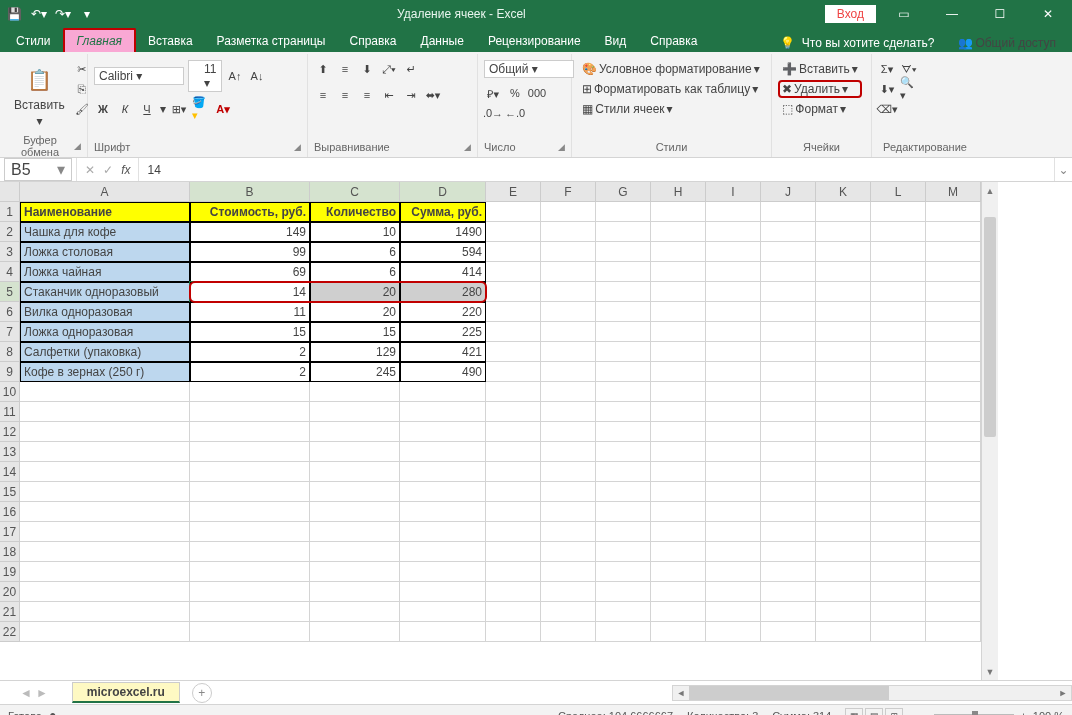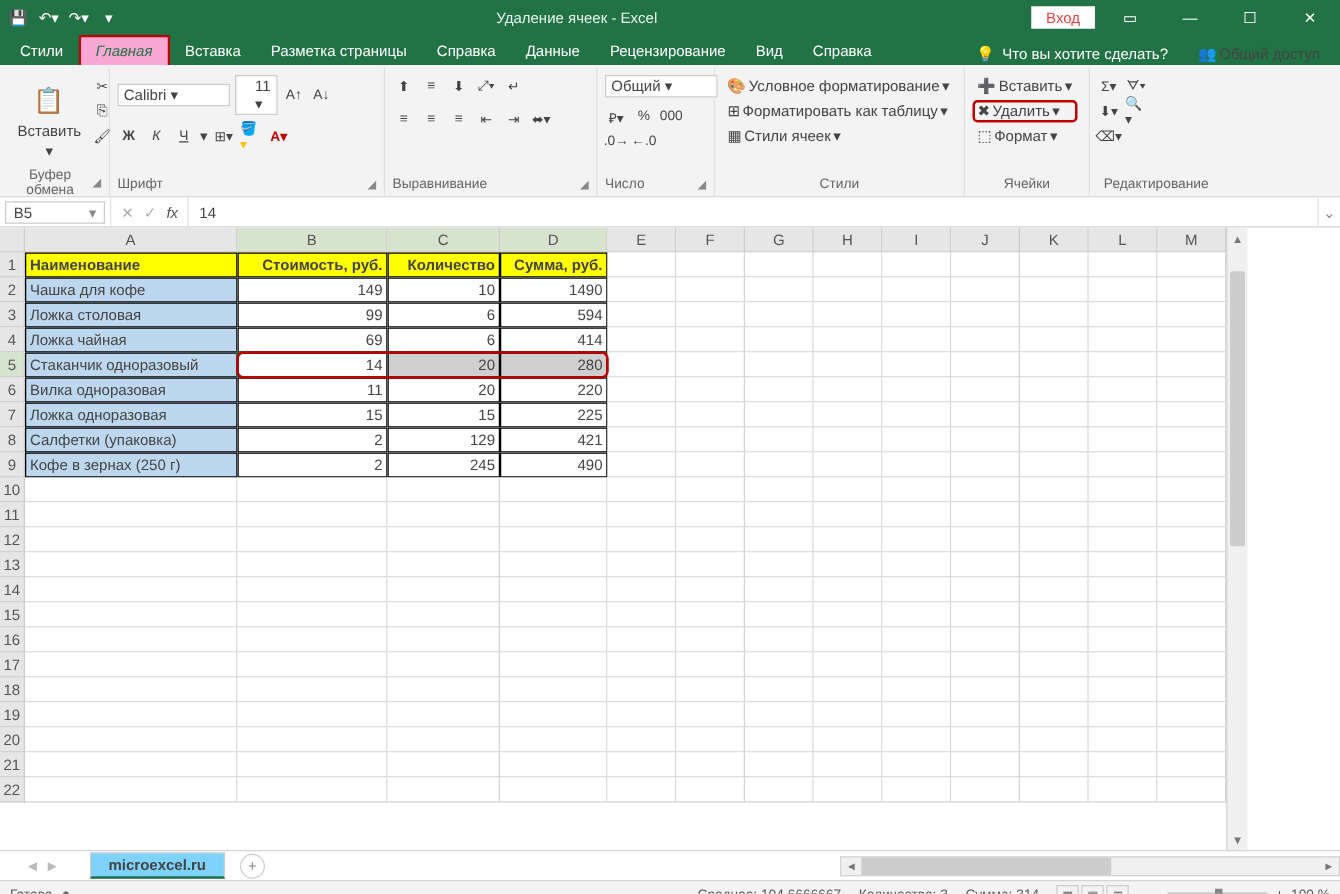--- a/index.html
+++ b/index.html
@@ -28,21 +28,21 @@
 .vcol { display: flex; flex-direction: column; gap: 2px; }
 .hrow { display: flex; gap: 4px; align-items: center; }
 .font-name { width: 90px; border: 1px solid #ccc; padding: 1px 4px; background: #fff; font-size: 12px; }
 .font-size { width: 34px; border: 1px solid #ccc; padding: 1px 15px; background: #fff; font-size: 12px; }
 .sm-icon { width: 18px; height: 18px; display: flex; align-items: center; justify-content: center; font-size: 11px; }
 .number-fmt { width: 90px; border: 1px solid #ccc; padding: 1px 4px; background: #fff; font-size: 12px; }
 .delete-highlight { border: 2px solid #c00000; border-radius: 4px; padding: 0 2px; }
 .corner-arrow { font-size: 9px; color: #888; margin-left: auto; }
 
 .formula-bar { height: 24px; background: #fff; border-bottom: 1px solid #d4d4d4; display: flex; align-items: center; }
-.name-box { width: 80px; border: 1px solid #ccc; margin: 1px 4px; padding: 1px 6px; font-size: 12px; display: flex; justify-content: space-between; align-items: center; }
+.name-box { width: 68px; border: 1px solid #ccc; margin: 1px 4px; padding: 1px 6px; font-size: 16px; display: flex; justify-content: space-between; align-items: center; }
 .fb-btns { display: flex; gap: 8px; padding: 0 8px; color: #aaa; border-left: 1px solid #e1e1e1; border-right: 1px solid #e1e1e1; height: 100%; align-items: center; }
 .fb-input { flex: 1; padding: 1px 8px; font-size: 12px; }
 .fb-expand { width: 18px; text-align: center; color: #888; border-left: 1px solid #e1e1e1; height: 100%; display: flex; align-items: center; justify-content: center; }
 
 .sheet-wrap { height: 498px; overflow: hidden; position: relative; display: flex; }
 .sheet { display: grid; grid-template-columns: 20px 170px 120px 90px 86px repeat(9, 55px); grid-auto-rows: 20px; font-size: 12px; user-select: none; }
 .hc { background: #e6e6e6; border-right: 1px solid #ccc; border-bottom: 1px solid #ccc; display: flex; align-items: center; justify-content: center; color: #555; }
 .hc.sel { background: #d5e3cf; }
 .rc { background: #e6e6e6; border-right: 1px solid #ccc; border-bottom: 1px solid #ccc; display: flex; align-items: center; justify-content: center; color: #555; }
 .rc.sel { background: #d5e3cf; }
@@ -53,21 +53,21 @@
 .cell.sel { background: #cfcfcf; }
 .cell.active { background: #fff; outline: 1px solid #217346; }
 .sel-overlay { position: absolute; border: 2px solid #c00000; border-radius: 6px; pointer-events: none; }
 .scroll-v { width: 17px; background: #f0f0f0; border-left: 1px solid #d4d4d4; height: 100%; display: flex; flex-direction: column; }
 .scroll-v .thumb { background: #cdcdcd; height: 220px; margin: 18px 2px 0 2px; border-radius: 2px; }
 .scroll-v .arrow { height: 17px; display: flex; align-items: center; justify-content: center; font-size: 9px; color: #777; }
 .flex-fill { flex: 1; }
 
 .sheet-tabs { height: 24px; background: #fff; border-top: 1px solid #d4d4d4; display: flex; align-items: center; padding-left: 20px; gap: 4px; }
 .st-nav { display: flex; gap: 4px; color: #bbb; margin-right: 20px; }
-.st-tab { padding: 2px 14px; border: 1px solid #ccc; border-bottom: 2px solid #217346; background: #7dd3fc; font-size: 12px; font-weight: bold; }
+.st-tab { padding: 2px 14px; border: 1px solid #ccc; border-bottom: 2px solid #217346; background: #fef9c3; font-size: 12px; font-weight: bold; }
 .st-add { width: 20px; height: 20px; border: 1px solid #ccc; border-radius: 50%; display: flex; align-items: center; justify-content: center; color: #888; margin-left: 8px; }
 .hscroll { margin-left: auto; display: flex; align-items: center; width: 400px; height: 16px; background: #f0f0f0; border: 1px solid #d4d4d4; }
 .hscroll .arrow { width: 16px; text-align: center; color: #777; font-size: 9px; }
 .hscroll .thumb { width: 200px; height: 100%; background: #cdcdcd; }
 
 .status-bar { height: 22px; background: #f3f3f3; border-top: 1px solid #d4d4d4; display: flex; align-items: center; padding: 0 8px; font-size: 11px; color: #555; }
 .status-right { margin-left: auto; display: flex; align-items: center; gap: 14px; }
 .view-btns { display: flex; gap: 2px; }
 .view-btn { width: 18px; height: 16px; display: flex; align-items: center; justify-content: center; border: 1px solid #ccc; font-size: 9px; }
 .zoom { display: flex; align-items: center; gap: 6px; }

